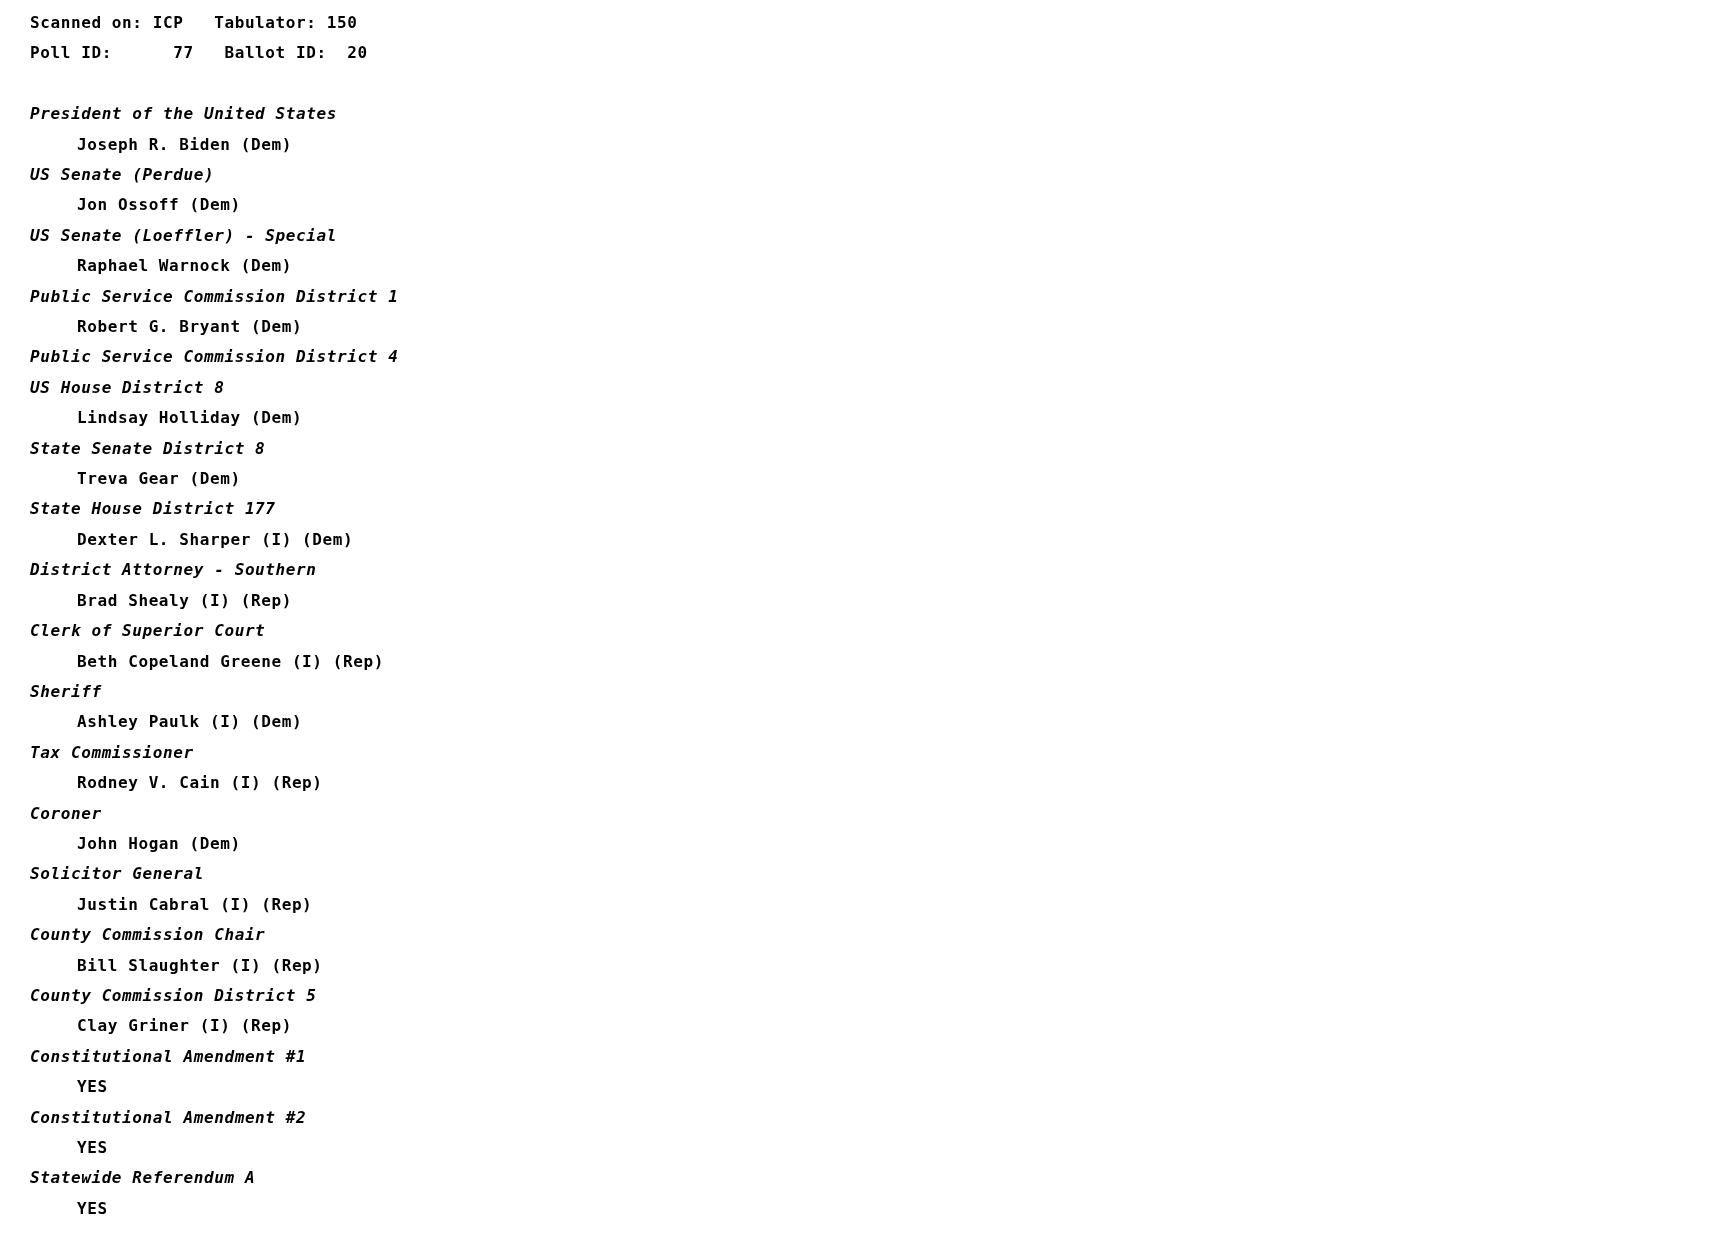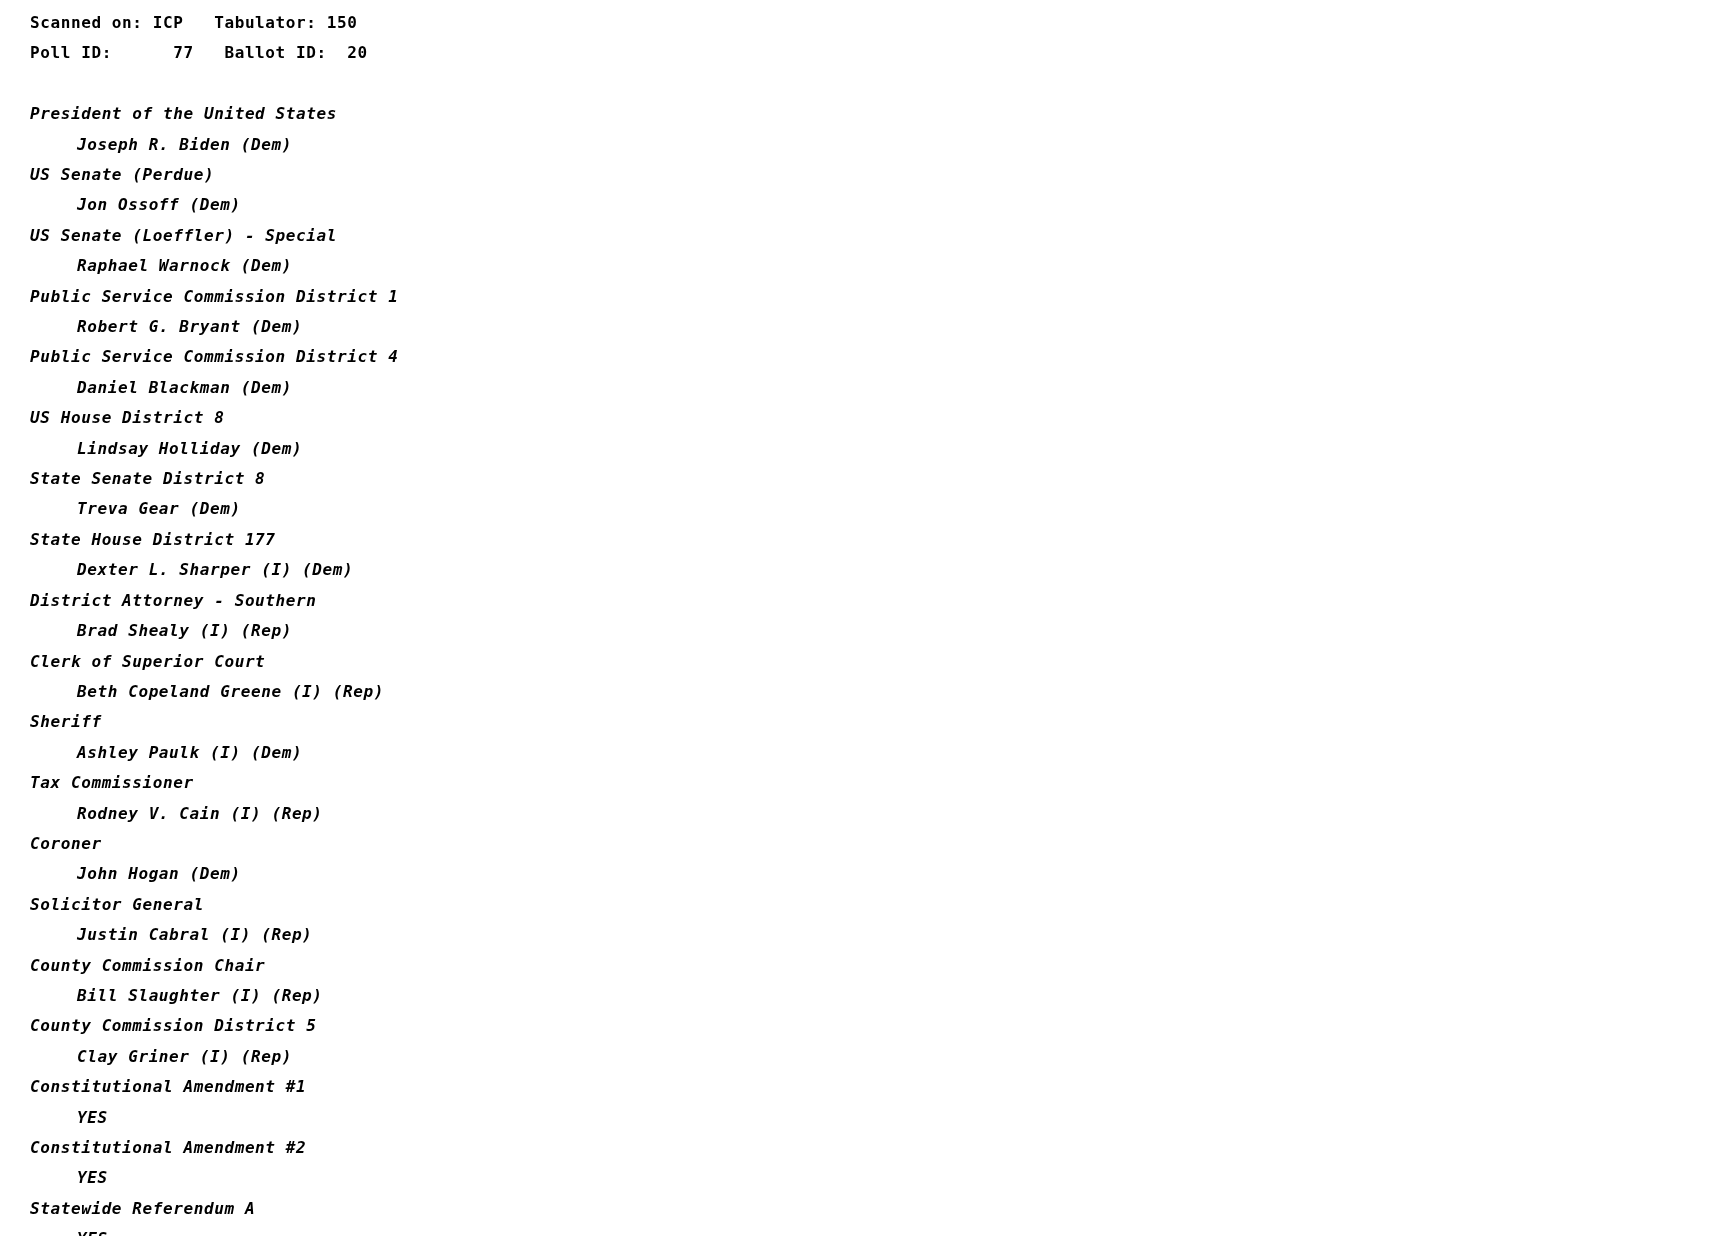--- a/index.html
+++ b/index.html
@@ -27,21 +27,20 @@
   }
   .blank {
     height: 30.4px;
   }
   .contest {
     padding-left: 0;
     font-style: italic;
   }
   .choice {
     padding-left: 47px;
-    font-style: italic;
   }
   .header-line {
     white-space: pre;
   }
 </style>
 </head>
 <body>
 
 <div class="sheet">
 
@@ -57,21 +56,20 @@
     <div class="line contest">US Senate (Perdue)</div>
     <div class="line choice">Jon Ossoff (Dem)</div>
 
     <div class="line contest">US Senate (Loeffler) - Special</div>
     <div class="line choice">Raphael Warnock (Dem)</div>
 
     <div class="line contest">Public Service Commission District 1</div>
     <div class="line choice">Robert G. Bryant (Dem)</div>
 
     <div class="line contest">Public Service Commission District 4</div>
-    <div class="line choice">Daniel Blackman (Dem)</div>
 
     <div class="line contest">US House District 8</div>
     <div class="line choice">Lindsay Holliday (Dem)</div>
 
     <div class="line contest">State Senate District 8</div>
     <div class="line choice">Treva Gear (Dem)</div>
 
     <div class="line contest">State House District 177</div>
     <div class="line choice">Dexter L. Sharper (I) (Dem)</div>
 

